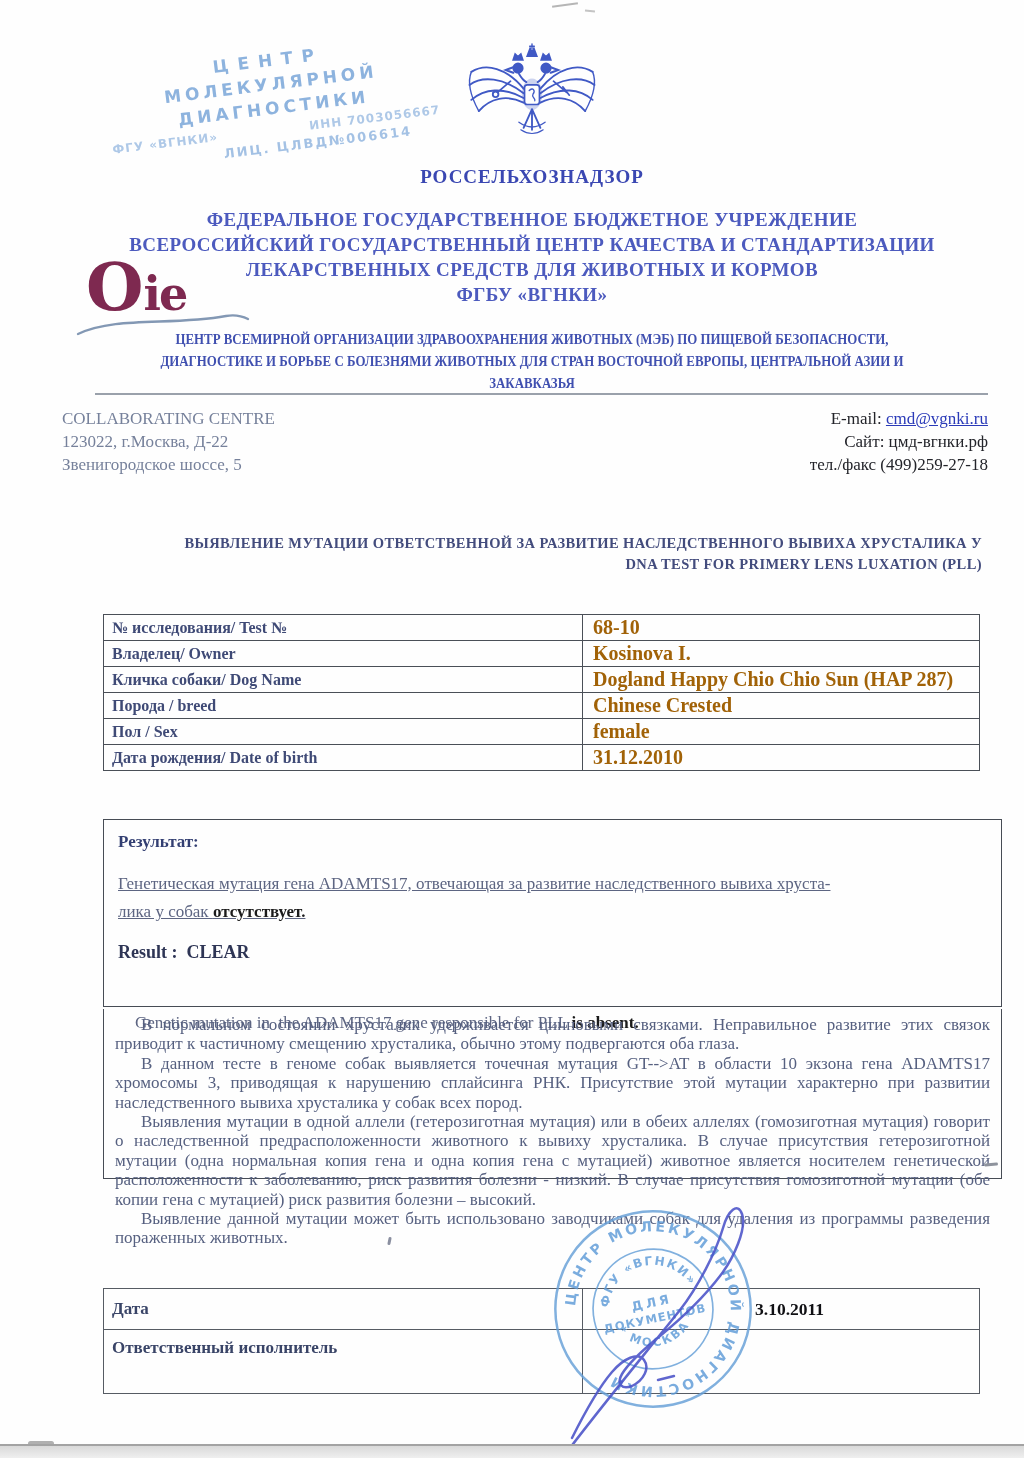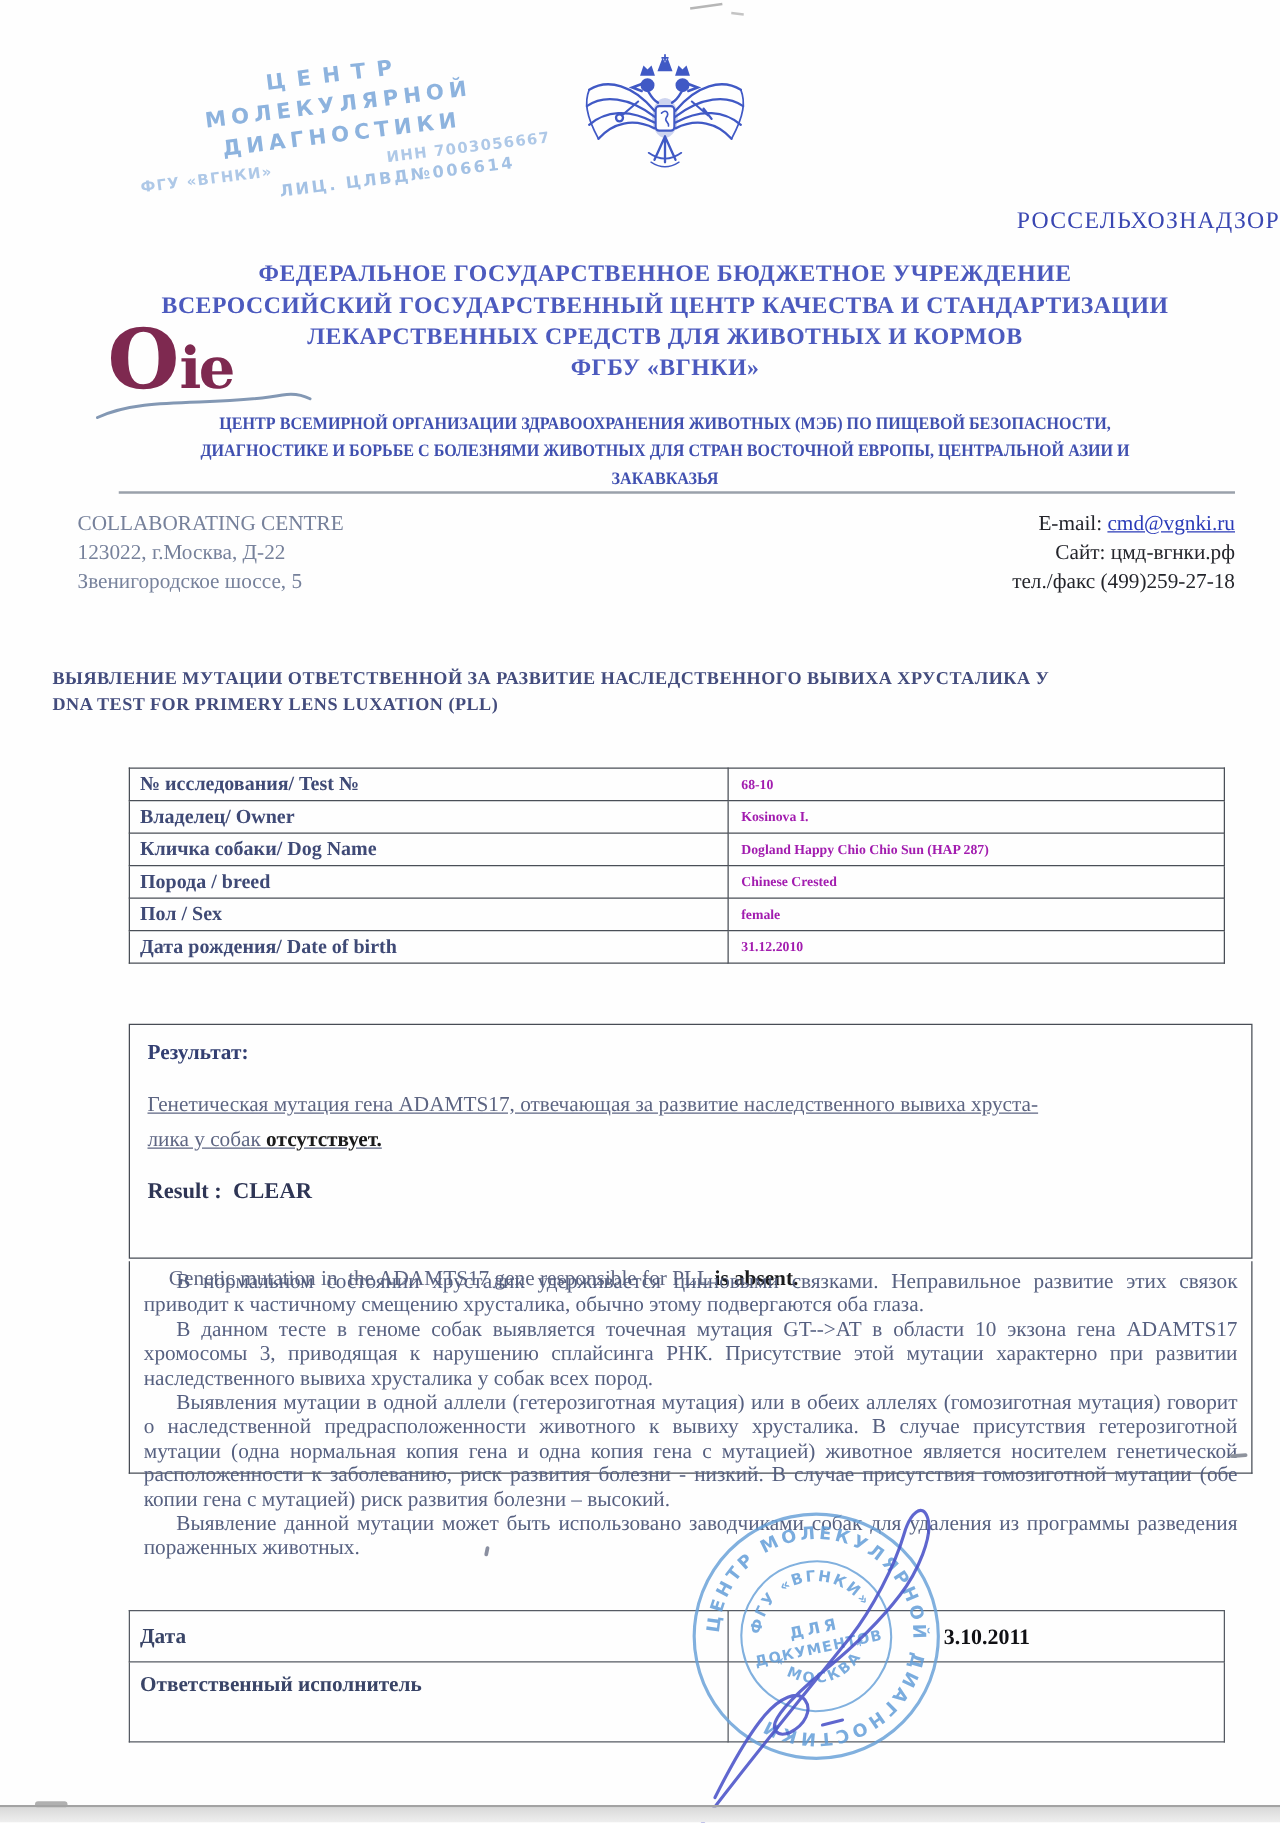--- a/index.html
+++ b/index.html
@@ -16,50 +16,50 @@
     transform:rotate(-7deg);transform-origin:center;
     color:#7aa6d9;font-family:"DejaVu Sans", sans-serif;font-weight:bold;
     text-align:center;opacity:.85;
   }
   .stamp-top .l1{font-size:17px;letter-spacing:9px;}
   .stamp-top .l2,.stamp-top .l3{font-size:17px;letter-spacing:4px;margin-top:4px;}
   .stamp-top .l4{display:flex;justify-content:space-between;font-size:12px;opacity:.7;margin-top:5px;letter-spacing:1px;}
   .stamp-top .l5{font-size:13px;opacity:.8;margin-top:3px;margin-left:110px;letter-spacing:2px;text-align:left;}
 
   
-  .agency{left:40px;top:166px;width:984px;text-align:right;
-    font-size:19px;font-weight:normal;color:#3a47b2;letter-spacing:1px;}
+  .agency{left:40px;top:166px;width:984px;text-align:center;
+    font-size:19px;font-weight:bold;color:#3a47b2;letter-spacing:1px;}
   .org{left:40px;top:207px;width:984px;text-align:center;color:#4c5abe;font-weight:bold;}
   .org div{font-size:19px;line-height:25px;letter-spacing:.4px;}
   .subtitle{left:40px;top:329px;width:984px;text-align:center;color:#4050b0;font-weight:bold;}
   .subtitle div{font-size:14px;line-height:22px;transform:scaleX(.92);}
 
   .oie{left:86px;top:248px;width:180px;height:92px;color:#7e2950;}
   .oie .o{font-size:66px;font-weight:bold;font-family:"DejaVu Serif",serif;}
   .oie .ie{font-size:46px;font-weight:bold;font-family:"DejaVu Serif",serif;letter-spacing:-2px;text-align:right;}
   .oie svg{position:absolute;left:-10px;top:62px;}
 
   .rule{left:95px;top:393px;width:893px;height:2px;background:#9aa1ab;}
 
   
   .contact-left{left:62px;top:407px;color:#76819b;font-size:17px;line-height:23px;}
   .contact-right{left:524px;top:407px;width:464px;text-align:right;color:#23242a;font-size:17px;line-height:23px;}
   .email-link{color:#2a3ab8;text-decoration:underline;}
 
   
-  .doc-title{left:42px;top:533px;width:940px;text-align:left;color:#434c7d;font-weight:bold;}
+  .doc-title{left:42px;top:533px;width:940px;text-align:right;color:#434c7d;font-weight:bold;}
   .doc-title div{font-size:14.5px;line-height:21px;letter-spacing:.4px;}
 
   
   table{border-collapse:collapse;}
   .info-table{left:103px;top:614px;width:877px;}
   .info-table table{width:877px;table-layout:fixed;}
   .info-table td{border:1.5px solid #4a4f57;height:25px;padding:0;}
   .info-table td.lbl{width:470px;color:#3f4a76;font-weight:bold;font-size:16px;padding-left:8px;}
-  .info-table td.val{color:#a21caf;font-weight:bold;font-size:11px;padding-left:10px;}
+  .info-table td.val{color:#a16207;font-weight:bold;font-size:20px;padding-left:10px;}
 
   
   .result-box{left:103px;top:819px;width:869px;height:162px;border:1.6px solid #474c55;
     padding:12px 14px;color:#5d6582;font-size:17px;}
   .result-box .h{color:#333f72;font-weight:bold;}
   .result-box .ru{line-height:28px;margin-top:18px;text-decoration:underline;}
   .result-box .b{color:#1b1b1b;font-weight:bold;}
   .result-box .res{color:#2e3555;font-weight:bold;font-size:18px;margin-top:16px;white-space:pre-wrap;}
   .result-box .en{margin-top:30px;white-space:pre-wrap;}
 

